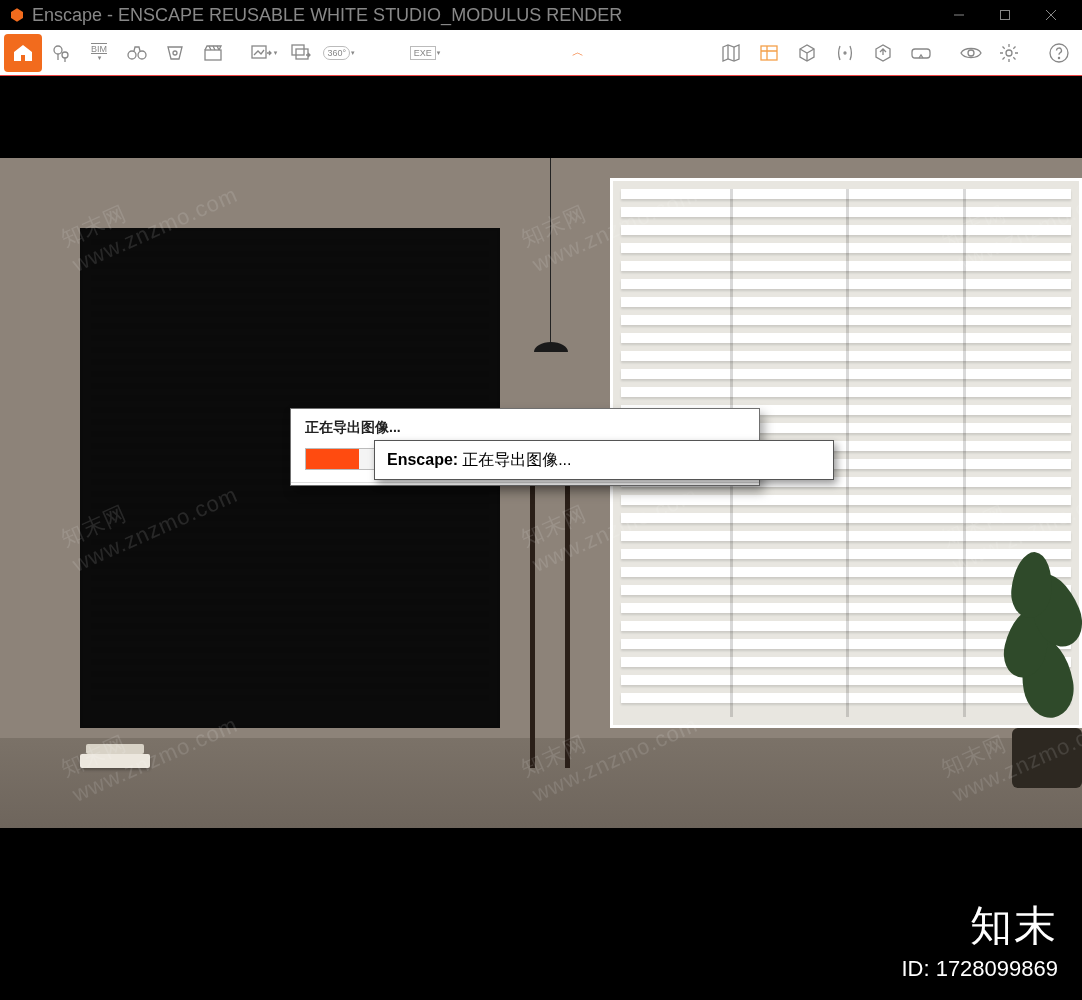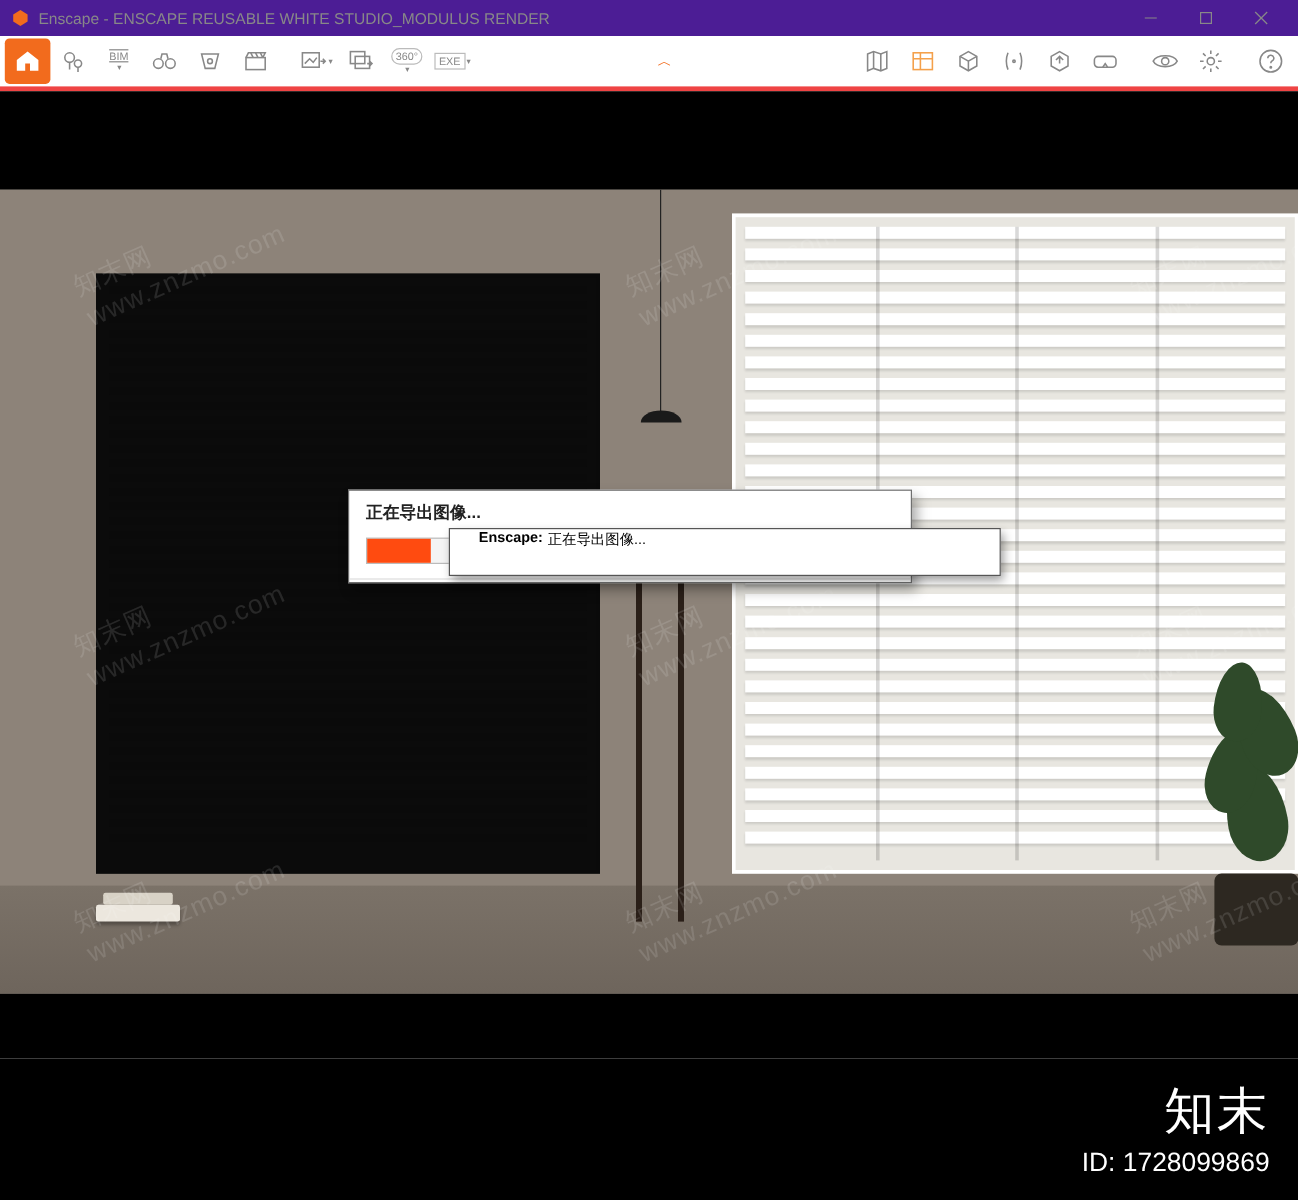--- a/index.html
+++ b/index.html
@@ -13,25 +13,25 @@
   }
   .window {
     width: 1082px;
     height: 882px;
     background: #fff;
     position: relative;
   }
   
   .titlebar {
     height: 30px;
-    background: #4c1d95;
+    background: #000000;
     display: flex;
     align-items: center;
     padding: 0 8px;
-    font-size: 13px;
+    font-size: 18px;
     color: #888;
   }
   .titlebar .logo {
     width: 18px; height: 18px;
     margin-right: 6px;
     color: #f26b1d;
   }
   .titlebar .title { flex: 1; }
   .winctl { display: flex; }
   .winbtn {
@@ -40,21 +40,21 @@
     color: #888; cursor: pointer;
   }
   .winbtn svg { width: 12px; height: 12px; }
   
   .toolbar {
     height: 46px;
     background: #fff;
     display: flex;
     align-items: center;
     padding: 0 4px;
-    border-bottom: 4px solid #ef4444;
+    border-bottom: 1px solid #ef4444;
   }
   .tool {
     width: 38px; height: 38px;
     display: flex; align-items: center; justify-content: center;
     color: #888;
     cursor: pointer;
     border-radius: 4px;
   }
   .tool.active { background: #f26b1d; color: #fff; }
   .tool.orange { color: #f4a04a; }
@@ -150,23 +150,23 @@
   .dialog .cancel{cursor:pointer;}
   .dialog2{
     position:absolute;
     left:374px; top:440px;
     width:460px;
     height:40px;
     background:#fff;
     border:1px solid #555;
     box-shadow:3px 4px 8px rgba(0,0,0,.4);
     z-index:25;
-    display:flex; align-items:flex-start;
-    padding:0 24px;
-    font-size:12px;
+    display:flex; align-items:center;
+    padding:0 12px;
+    font-size:16px;
   }
   .dialog2 b{margin-right:4px;}
   
   .wm{
     position:absolute;
     color:rgba(255,255,255,.12);
     font-size:22px;
     transform:rotate(-24deg);
     pointer-events:none;
     font-family:Arial;
@@ -268,25 +268,25 @@
         </svg>
         <span class="tiny-arrow">▾</span>
     </div>
     <div class="tool">
       <svg viewBox="0 0 24 24">
           <rect x="3" y="4" width="12" height="10"></rect>
           <rect x="7" y="8" width="12" height="10"></rect>
           <path d="M20 14 H24 M22 12 L24 14 L22 16" transform="translate(-3,0)"></path>
         </svg>
     </div>
-    <div class="tool" style="flex-direction:column;">
+    <div class="tool" style="flex-direction:row;">
       <span style="font-size:9px;color:#888;border:1px solid #bbb;border-radius:10px;padding:1px 3px;">360°</span>
         <span class="tiny-arrow">▾</span>
     </div>
-    <div class="tool" style="flex-direction:row;">
+    <div class="tool" style="flex-direction:row;margin-left:48px;">
       <span style="font-size:9px;color:#888;border:1px solid #bbb;padding:1px 3px;">EXE</span>
         <span class="tiny-arrow">▾</span>
     </div>
     <div class="spacer">
       <span class="chev-down">︿</span>
     </div>
     <div class="tool">
       <svg viewBox="0 0 24 24">
           <path d="M4 6 L9 4 L15 6 L20 4 V18 L15 20 L9 18 L4 20 Z"></path>
           <path d="M9 4 V18 M15 6 V20"></path>

